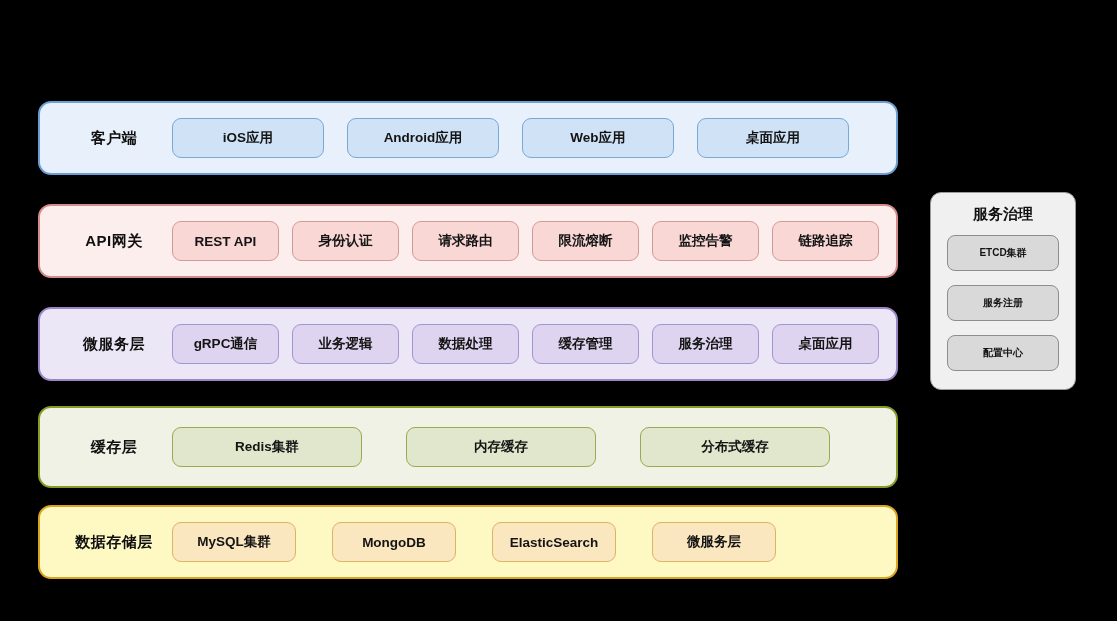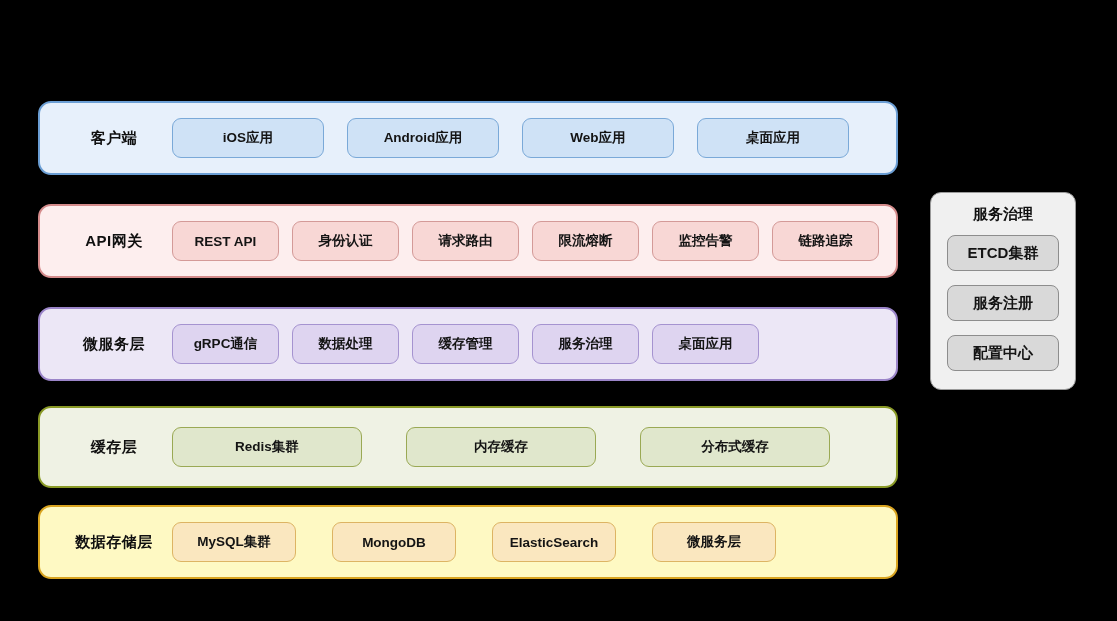--- a/index.html
+++ b/index.html
@@ -159,21 +159,21 @@
     box-sizing: border-box;
     width: 112px;
     height: 36px;
     margin-bottom: 14px;
     background: #d9d9d9;
     border: 1.3px solid #8d8d8d;
     border-radius: 8px;
     display: flex;
     align-items: center;
     justify-content: center;
-    font-size: 15px;
+    font-size: 10px;
     font-weight: bold;
     color: #141414;
   }
 </style>
 </head>
 <body>
 
 <div id="diagram-canvas">
 
   <div class="layer" id="layer-client">
@@ -195,20 +195,21 @@
       <div class="item">限流熔断</div>
       <div class="item">监控告警</div>
       <div class="item">链路追踪</div>
     </div>
   </div>
 
   <div class="layer" id="layer-micro">
     <div class="layer-label">微服务层</div>
     <div class="items">
       <div class="item">gRPC通信</div>
+      <div class="item">业务逻辑</div>
       <div class="item">数据处理</div>
       <div class="item">缓存管理</div>
       <div class="item">服务治理</div>
       <div class="item">桌面应用</div>
     </div>
   </div>
 
   <div class="layer" id="layer-cache">
     <div class="layer-label">缓存层</div>
     <div class="items">

